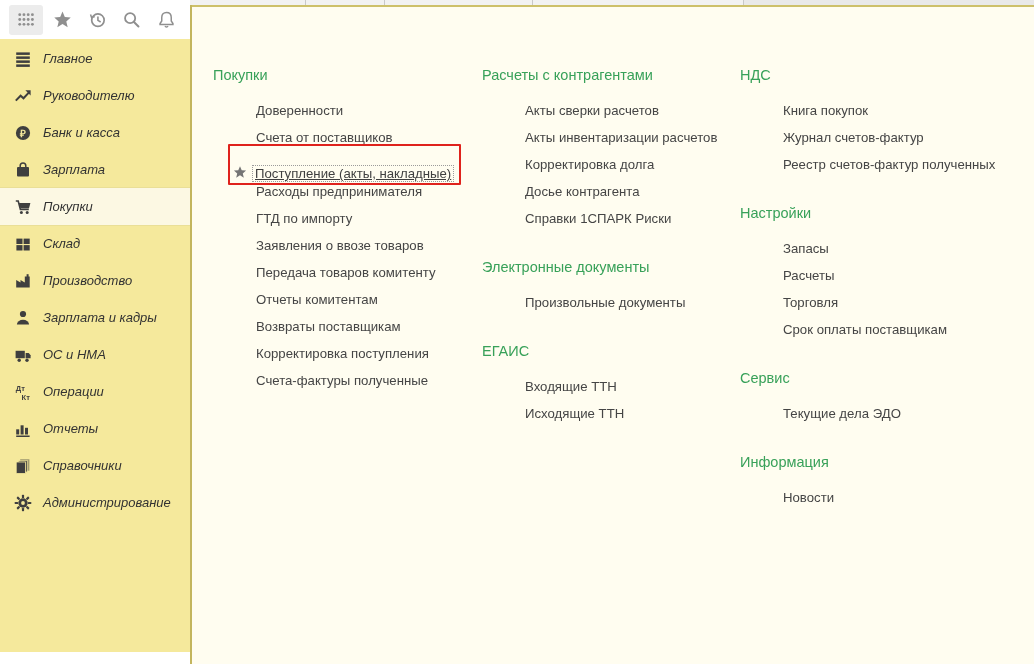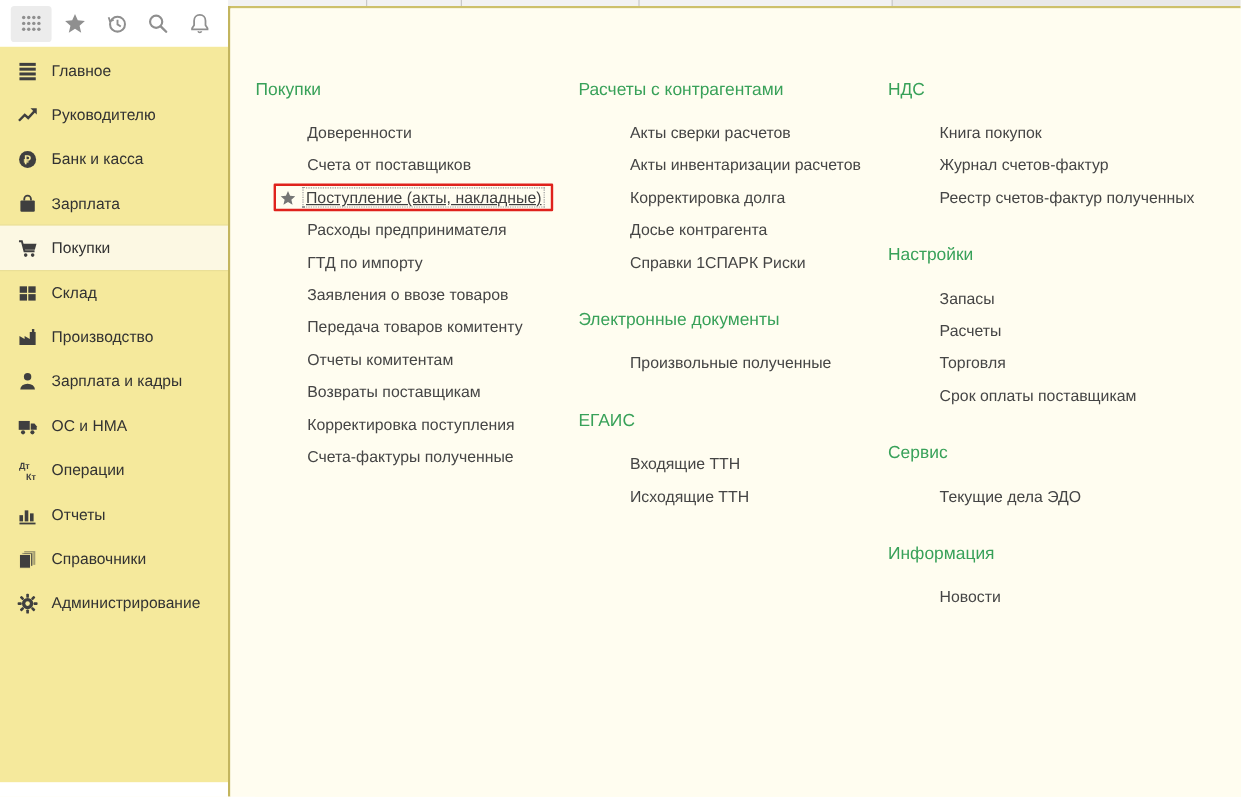--- a/index.html
+++ b/index.html
@@ -19,32 +19,32 @@
   .strip-sep{position:absolute;top:0;bottom:0;width:1px;background:#c9c9c9;}
   .topline{position:absolute;left:190px;right:0;top:5px;height:2px;background:#cdc06a;}
   .divider{position:absolute;left:190px;width:2px;top:5px;bottom:0;background:#c3b55e;}
   
   .sidebar{position:absolute;left:0;top:39px;width:190px;bottom:12px;background:#f5e99c;padding-top:1px;}
   .side-footer{position:absolute;left:0;bottom:0;width:190px;height:12px;background:#ffffff;}
   .side-item{height:37px;display:flex;align-items:center;cursor:pointer;color:#323232;font-size:13px;}
   .side-item .icon{width:20px;height:20px;margin-left:13px;display:flex;align-items:center;
                    justify-content:center;color:#3f3f3f;flex:0 0 auto;}
   .side-item .icon svg{width:18px;height:18px;display:block;}
-  .side-item .lbl{margin-left:10px;white-space:nowrap;}
+  .side-item .lbl{margin-left:10px;white-space:nowrap;font-style:italic;}
   .side-item.selected{background:#fcf8e3;box-shadow:0 1px 0 #eadf97, 0 -1px 0 #eadf97;}
   
   .main{position:absolute;left:192px;top:7px;right:0;bottom:0;background:#fffdf0;}
   .col{position:absolute;top:58px;}
   .col0{left:21px;width:266px}.col1{left:290px;width:256px}.col2{left:548px;width:305px}
   .section + .section{margin-top:25px;}
   .sec-title{font-size:14.5px;line-height:20px;color:#38a159;margin:0 0 12px 0;font-weight:normal;}
   .menu-item{margin-left:43px;height:27px;display:flex;align-items:center;font-size:13.2px;color:#454545;}
   .menu-link{cursor:pointer;white-space:nowrap;}
-  .hot{display:inline-flex;align-items:center;gap:5px;border:2px solid #df221c;
-       padding:1px 5px 1px 3px;margin-left:-28px;border-radius:1px;}
+  .hot{display:inline-flex;gap:5px;border:2px solid #df221c;
+       padding:19px 5px 1px 3px;margin-left:-28px;border-radius:1px;}
   .hot .star-icon{width:14px;height:14px;color:#757575;display:flex;align-items:center;}
   .hot .star-icon svg{width:14px;height:14px;display:block;}
   .hot .menu-link{border:1px dotted #9b9b9b;text-decoration:underline;padding:0 2px;color:#3f3f3f;}
 </style>
 </head>
 <body>
 
 <div class="app">
   <div class="toolbar" id="toolbar">
       <button class="tool-btn boxed">
@@ -310,21 +310,21 @@
           <div class="menu-item">
             <span class="menu-link">Досье контрагента</span>
           </div>
           <div class="menu-item">
             <span class="menu-link">Справки 1СПАРК Риски</span>
           </div>
         </div>
         <div class="section">
           <h2 class="sec-title">Электронные документы</h2>
           <div class="menu-item">
-            <span class="menu-link">Произвольные полученные</span>
+            <span class="menu-link">Произвольные документы</span>
           </div>
         </div>
         <div class="section">
           <h2 class="sec-title">ЕГАИС</h2>
           <div class="menu-item">
             <span class="menu-link">Входящие ТТН</span>
           </div>
           <div class="menu-item">
             <span class="menu-link">Исходящие ТТН</span>
           </div>

